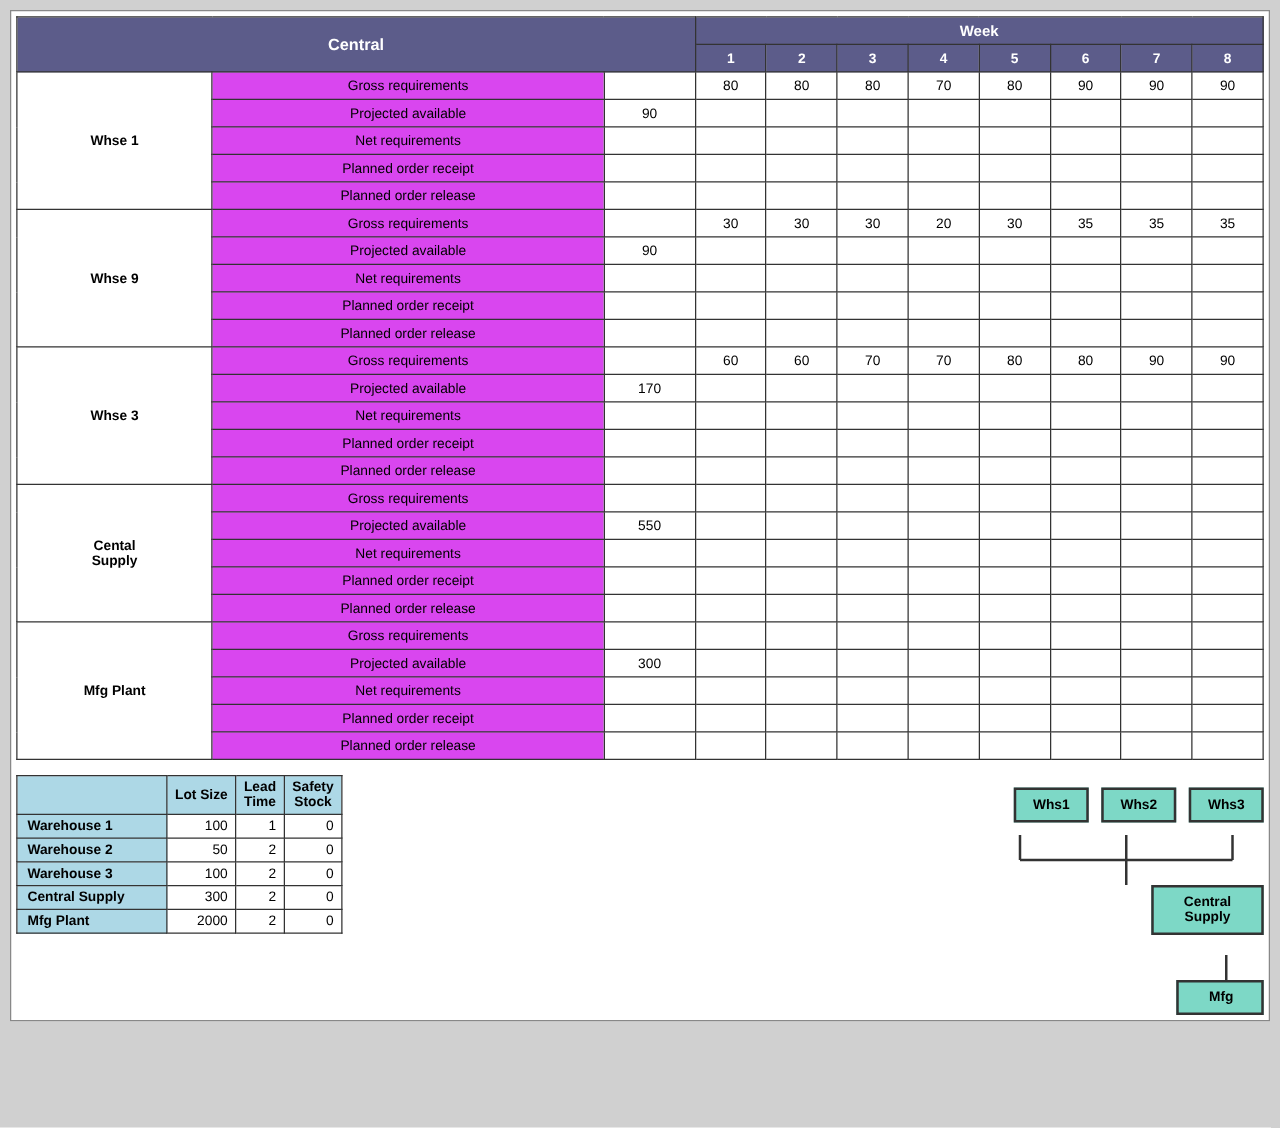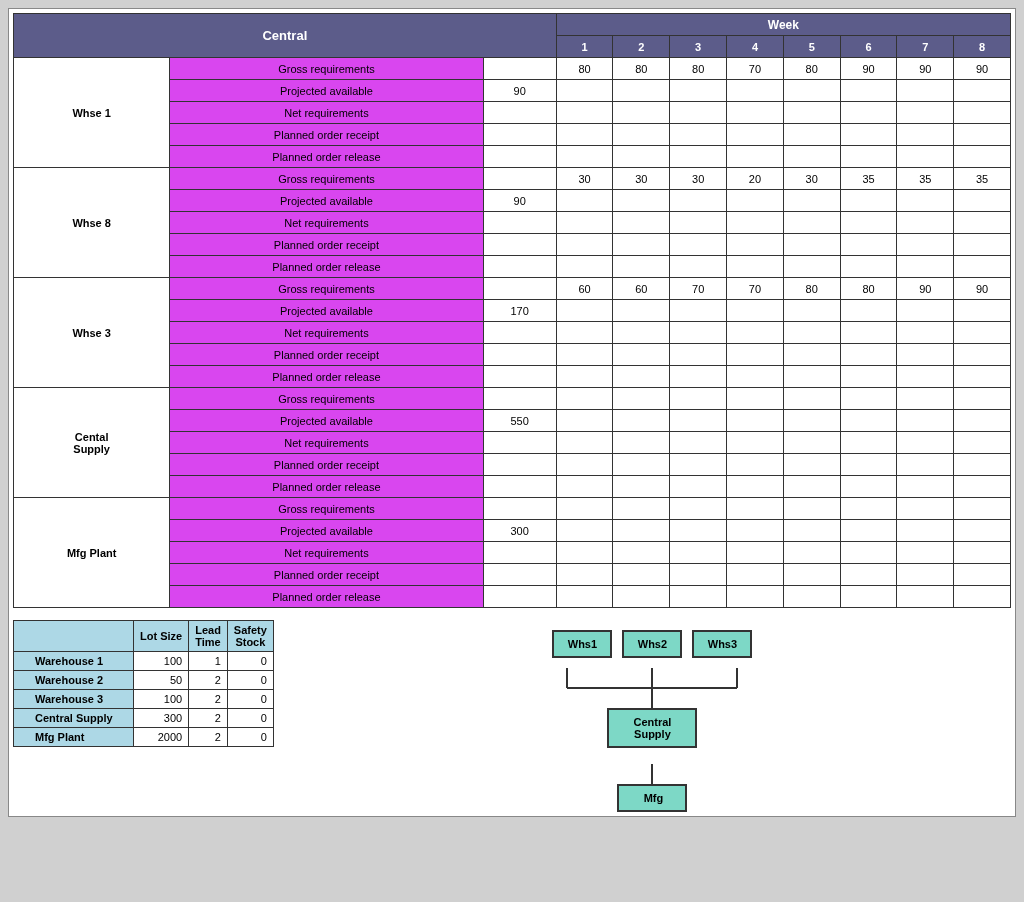--- a/index.html
+++ b/index.html
@@ -81,31 +81,31 @@
     }
     .info-table th {
       background: #add8e6;
       font-weight: bold;
       margin-top: 44px;
     }
     .info-table td:first-child {
       text-align: left;
       font-weight: bold;
       background: #add8e6;
-      padding-left: 21px;
+      padding-left: 8px;
     }
     .info-table td {
       background: white;
     }
     
     .supply-chain {
       flex: 1;
       display: flex;
       flex-direction: column;
-      align-items: center;
+      align-items: flex-end;
       padding-top: 10px;
     }
     .sc-top-row {
       display: flex;
       gap: 10px;
       margin-bottom: 10px;
       align-items: center;
     }
     .sc-box {
       border: 2px solid #333;
@@ -199,21 +199,21 @@
           <td class="value-cell"></td>
           <td class="value-cell"></td>
           <td class="value-cell"></td>
           <td class="value-cell"></td>
           <td class="value-cell"></td>
           <td class="value-cell"></td>
           <td class="value-cell"></td>
           <td class="value-cell"></td>
         </tr>
         <tr>
-          <td class="facility-label" rowspan="5" style="white-space: pre-line;">Whse 8</td>
+          <td class="facility-label" rowspan="5" style="white-space: pre-line;">Whse 9</td>
           <td class="row-label">Gross requirements</td>
           <td class="init-val"></td>
           <td class="value-cell">30</td>
           <td class="value-cell">30</td>
           <td class="value-cell">30</td>
           <td class="value-cell">20</td>
           <td class="value-cell">30</td>
           <td class="value-cell">35</td>
           <td class="value-cell">35</td>
           <td class="value-cell">35</td>

